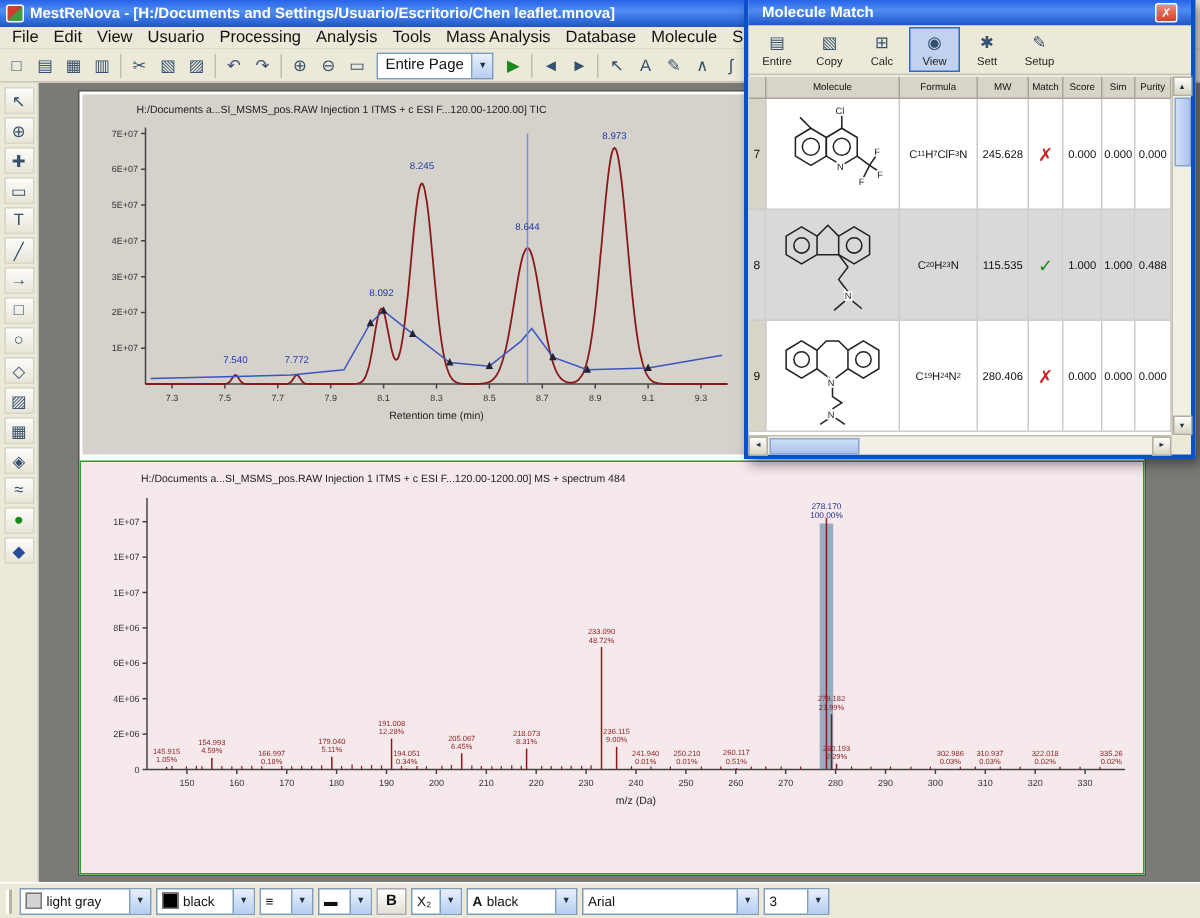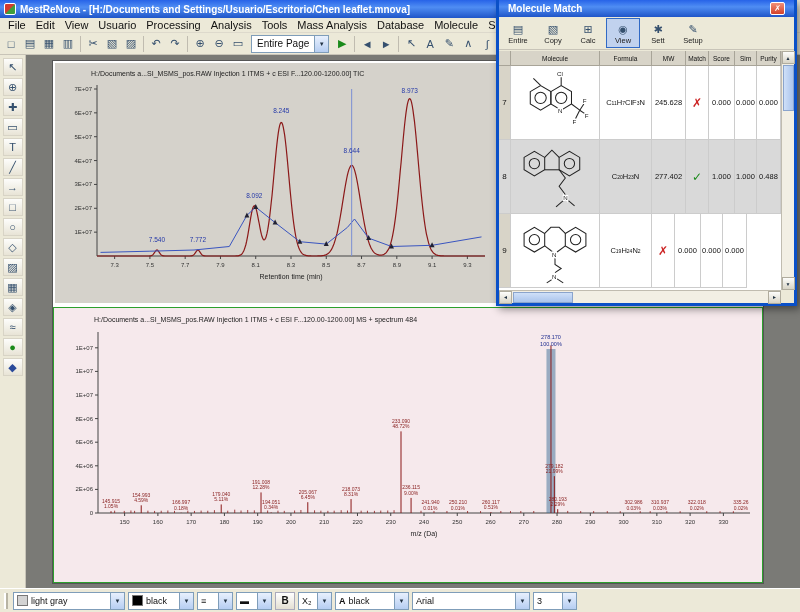--- a/index.html
+++ b/index.html
@@ -66,21 +66,21 @@
 .scr-btn{width:13px;height:13px;background:linear-gradient(#fdfdfb,#d8d4c6);border:1px solid #b0ac9e;font-size:5px;color:#234;display:flex;align-items:center;justify-content:center;flex:none}
 .scr-thumb-v{width:11px;height:46px;background:linear-gradient(90deg,#cfe0f8,#aac4ec);border:1px solid #8aa4cc;margin-top:1px}
 .scr-thumb-h{width:60px;height:11px;background:linear-gradient(#cfe0f8,#aac4ec);border:1px solid #8aa4cc;margin-left:1px}
 
 .format-bar{position:absolute;left:0;top:588px;width:800px;height:24px;background:#ece9d8;border-top:1px solid #fff;display:flex;align-items:center;gap:3px;padding-left:4px;z-index:4}
 .grip{width:3px;height:16px;border-left:2px solid #fff;border-right:2px solid #b8b4a4;margin-right:2px}
 .fmt-combo{height:18px;background:#fff;border:1px solid #7f9db9;display:flex;align-items:center;font-size:9px;padding-left:3px;color:#111}
 .swatch{width:11px;height:11px;border:1px solid #777;margin-right:3px;flex:none}
 .fmt-btn{width:20px;height:18px;border:1px solid #aab;background:linear-gradient(#fff,#e3dfd2);font-size:10px;display:flex;align-items:center;justify-content:center;color:#111}
 .bold{font-weight:bold}
-.w-pen{width:112px}.w-fill{width:66px}.w-line{width:36px}.w-width{width:36px}.w-sub{width:34px}.w-fcol{width:74px}.w-font{width:118px}.w-size{width:44px}
+.w-pen{width:88px}.w-fill{width:66px}.w-line{width:36px}.w-width{width:36px}.w-sub{width:34px}.w-fcol{width:74px}.w-font{width:118px}.w-size{width:44px}
 </style>
 </head>
 <body>
 
 <div id="app">
 
   <div class="titlebar">
     <div class="app-icon"></div>
     <span class="title-text">MestReNova - [H:/Documents and Settings/Usuario/Escritorio/Chen leaflet.mnova]</span>
     <div class="win-btns">
@@ -477,21 +477,21 @@
         <path d="M36,26 L42,34 L36,42 L42,50"></path>
         <path d="M40,56 L33,62"></path>
                   <path d="M45,56 L51,61"></path>
       </g>
       <g font-size="6" fill="#222" stroke="#fff" stroke-width="2" paint-order="stroke" font-family="Liberation Sans, DejaVu Sans, sans-serif">
         <text x="40" y="55">N</text>
       </g>
     </svg>
             </div>
             <div class="mm-cell c2">C<sub>20</sub>H<sub>23</sub>N</div>
-            <div class="mm-cell c3">277.402</div>
+            <div class="mm-cell c3">115.535</div>
             <div class="mm-cell c4 match-ok">✓</div>
             <div class="mm-cell c5">1.000</div>
             <div class="mm-cell c6">1.000</div>
             <div class="mm-cell c7">0.488</div>
           </div>
           <div class="mm-row">
             <div class="mm-cell c0 numcell">9</div>
             <div class="mm-cell c1">
               <svg width="82" height="68" viewBox="0 0 64 66">
       <g stroke="#222" fill="none" stroke-width="1">
@@ -506,20 +506,21 @@
         <path d="M30,60 L24,64"></path>
                   <path d="M34,60 L40,64"></path>
       </g>
       <g font-size="6" fill="#222" stroke="#fff" stroke-width="2" paint-order="stroke" font-family="Liberation Sans, DejaVu Sans, sans-serif">
         <text x="29" y="39">N</text>
                   <text x="29" y="60">N</text>
       </g>
     </svg>
             </div>
             <div class="mm-cell c2">C<sub>19</sub>H<sub>24</sub>N<sub>2</sub></div>
+            <div class="mm-cell c3">280.406</div>
             <div class="mm-cell c4 match-bad">✗</div>
             <div class="mm-cell c5">0.000</div>
             <div class="mm-cell c6">0.000</div>
             <div class="mm-cell c7">0.000</div>
           </div>
         </div>
     </div>
     <div class="mm-vscroll">
       <div class="scr-btn">▲</div>
       <div class="scr-thumb-v"></div>

